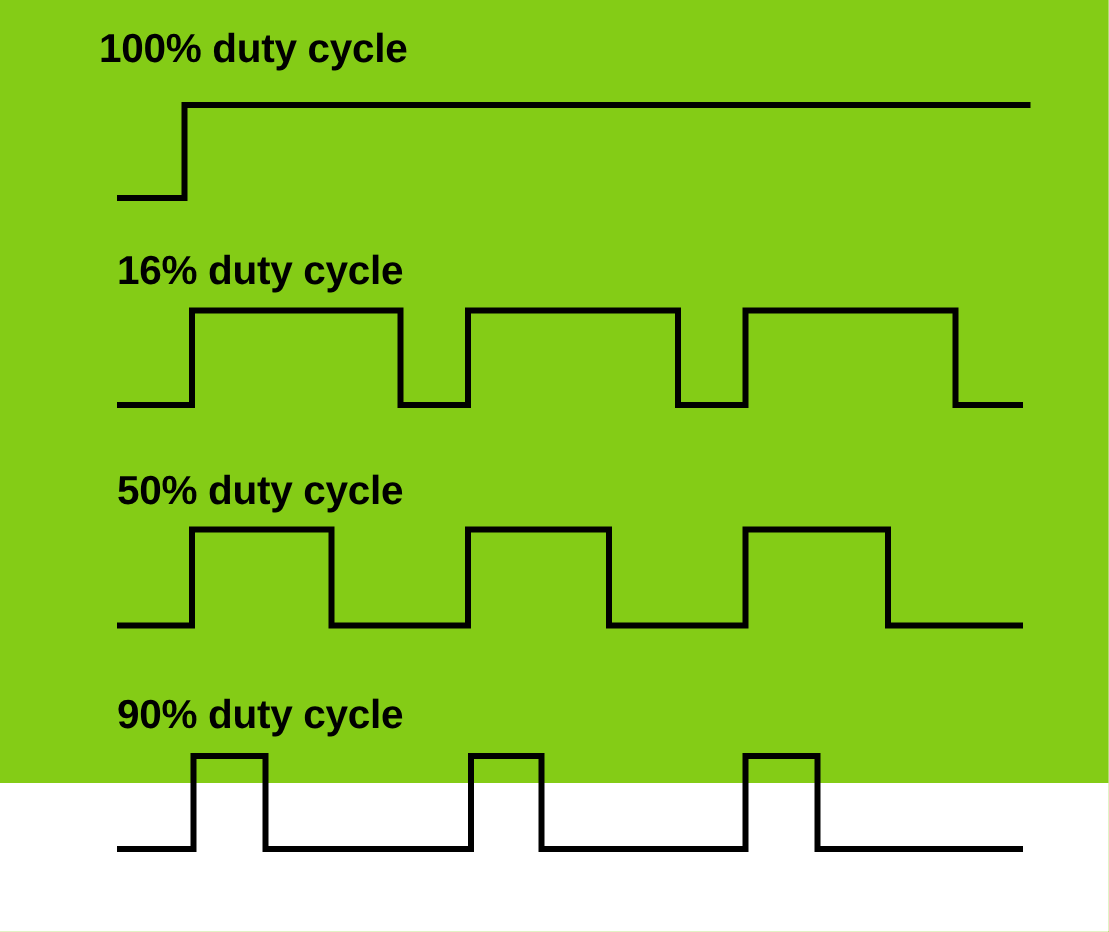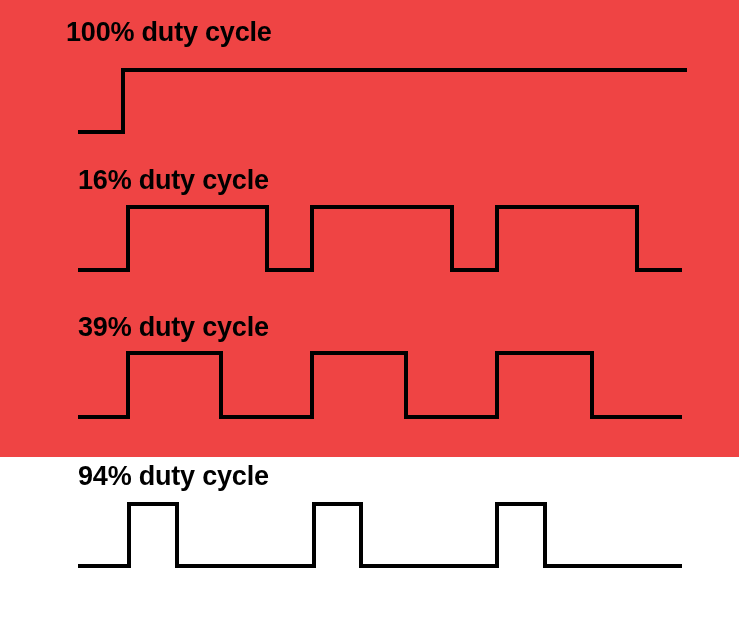--- a/index.html
+++ b/index.html
@@ -11,22 +11,22 @@
   body {
     width: 739px;
     height: 621px;
     font-family: "Liberation Sans", sans-serif;
     color: #000000;
     overflow: hidden;
   }
   #figure {
     position: relative;
     width: 739px;
-    height: 457px;
-    background: #ef4444;
+    height: 522px;
+    background: #84cc16;
   }
   .wave-row {
     position: absolute;
     left: 0;
     width: 739px;
   }
   .wave-label {
     position: absolute;
     font-family: "Liberation Sans", sans-serif;
     font-weight: 700;
@@ -61,26 +61,26 @@
   </div>
 
   <div class="wave-row" style="top:155px;height:140px;">
     <div class="wave-label" style="left:78px; top:11px;">16% duty cycle</div>
     <svg class="wave-svg" width="739" height="140" viewBox="0 155 739 140" style="left:0px; top:0px;">
       <polyline class="wave-path" points="78,270 128,270 128,207 267,207 267,270 312,270 312,207 452,207 452,270 497,270 497,207 637,207 637,270 682,270" stroke="#000000" stroke-width="4"></polyline>
     </svg>
   </div>
 
   <div class="wave-row" style="top:295px;height:150px;">
-    <div class="wave-label" style="left:78px; top:18px;">39% duty cycle</div>
+    <div class="wave-label" style="left:78px; top:18px;">50% duty cycle</div>
     <svg class="wave-svg" width="739" height="150" viewBox="0 295 739 150" style="left:0px; top:0px;">
       <polyline class="wave-path" points="78,417 128,417 128,353 221,353 221,417 312,417 312,353 406,353 406,417 497,417 497,353 592,353 592,417 682,417" stroke="#000000" stroke-width="4"></polyline>
     </svg>
   </div>
 
   <div class="wave-row" style="top:445px;height:176px;">
-    <div class="wave-label" style="left:78px; top:17px;">94% duty cycle</div>
+    <div class="wave-label" style="left:78px; top:17px;">90% duty cycle</div>
     <svg class="wave-svg" width="739" height="176" viewBox="0 445 739 176" style="left:0px; top:0px;">
       <polyline class="wave-path" points="78,566 129,566 129,504 177,504 177,566 314,566 314,504 361,504 361,566 497,566 497,504 545,504 545,566 682,566" stroke="#000000" stroke-width="4"></polyline>
     </svg>
   </div>
 
 </div>
 
 </body></html>

